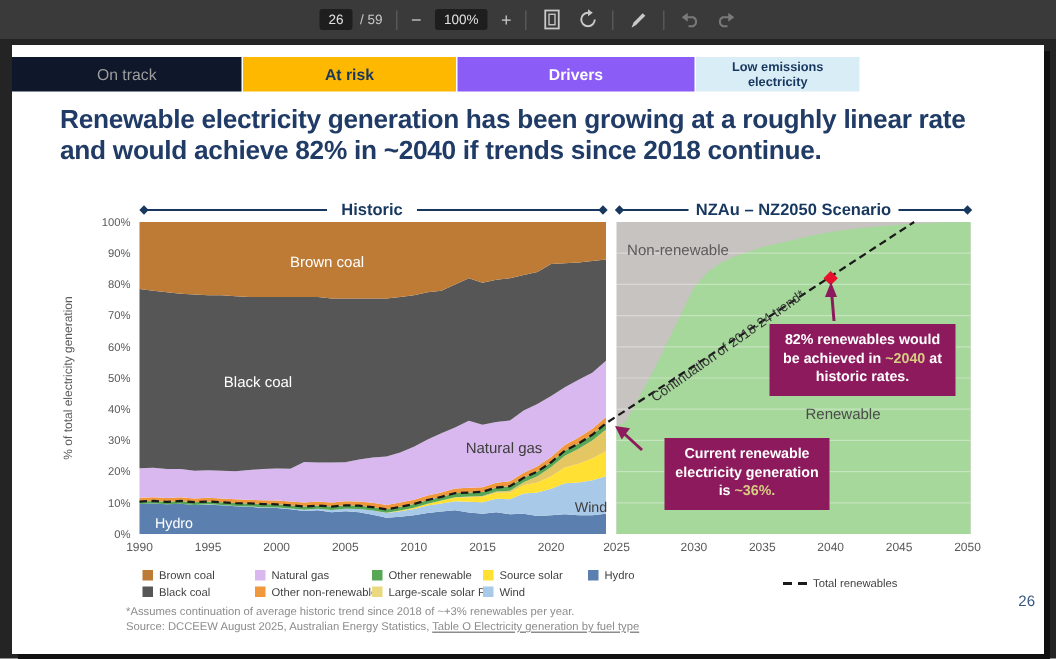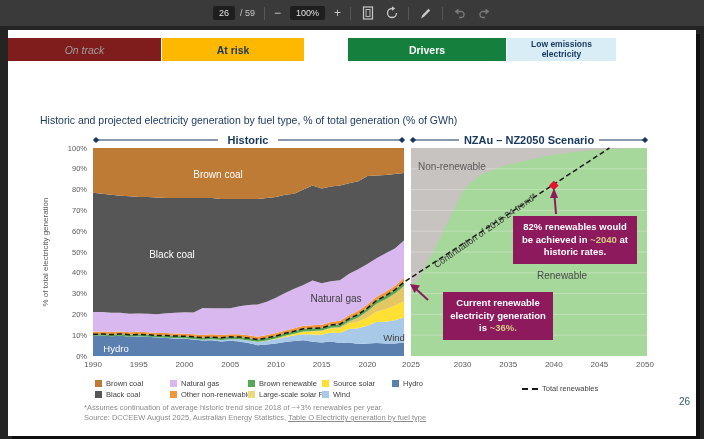--- a/index.html
+++ b/index.html
@@ -16,23 +16,23 @@
   
   .slide{position:absolute;left:8px;top:30px;width:688px;height:406px;background:#fff;
          box-shadow:4px 4px 0 #101010;}
   .tabbar{position:absolute;left:0;top:8px;width:688px;height:23px;display:flex;}
   .tab{display:flex;align-items:center;justify-content:center;font-size:10.5px;margin-right:1px;box-sizing:border-box;}
   .tab:nth-child(1){width:153px;}
   .tab:nth-child(2){width:142px;}
   .tab:nth-child(3){width:158px;}
   .tab:nth-child(4){width:109px;}
   .tab:nth-child(5){width:124px;margin-right:0;}
-  .tab.inactive{background:#7f1d1d;color:#9E9E9E;font-style:italic;}
+  .tab.inactive{background:#0f172a;color:#9E9E9E;}
   .tab.atrisk{background:#FFB800;color:#17375E;font-weight:bold;}
-  .tab.drivers{background:#15803d;color:#FFFFFF;font-weight:bold;margin-left:43px;}
+  .tab.drivers{background:#8b5cf6;color:#FFFFFF;font-weight:bold;}
   .tab.lowem{background:#D9EDF7;color:#17375E;font-weight:bold;font-size:8.5px;
              text-align:center;line-height:1.15;padding:0 16px;}
   .title{position:absolute;left:32px;top:39px;width:640px;font-size:17.5px;font-weight:bold;
          color:#1F3B66;line-height:21px;letter-spacing:-0.2px;}
   .subtitle{position:absolute;left:32px;top:84px;font-size:10.5px;color:#1F3B66;}
   #chart-svg{position:absolute;left:0;top:100px;width:688px;height:252px;}
   
   .callout{position:absolute;background:#8E1A5E;color:#fff;font-weight:bold;font-size:9.5px;
            line-height:12.5px;text-align:center;padding:5px 6px;}
   .callout .hl{color:#D6CC82;}
@@ -97,21 +97,24 @@
 
 <div class="slide">
 
   <div class="tabbar">
     <div class="tab inactive">On track</div>
     <div class="tab atrisk">At risk</div>
     <div class="tab drivers">Drivers</div>
     <div class="tab lowem">Low emissions electricity</div>
   </div>
 
-  <div class="subtitle">Historic and projected electricity generation by fuel type, % of total generation (% of GWh)</div>
+  <div class="title">
+    <div>Renewable electricity generation has been growing at a roughly linear rate</div>
+    <div>and would achieve 82% in ~2040 if trends since 2018 continue.</div>
+  </div>
 
   <svg id="chart-svg" viewBox="0 0 688 252">
     <g id="g-scenario">
         <rect x="403" y="18" width="236" height="208" fill="#C7C3C0"></rect>
         <polygon points="403,154.24 409,151.12 418.12,134.48 427.24,117.84 436.36,99.11999999999999 445.48,80.4 454.6,61.68000000000001 463.72,51.28 472.84,45.03999999999999 481.96,40.879999999999995 491.08,37.75999999999999 500.2,34.639999999999986 509.32,32.56 518.44,30.47999999999999 527.56,28.400000000000006 536.68,26.319999999999993 545.8,24.656000000000006 554.92,23.407999999999987 564.04,22.159999999999997 573.16,21.327999999999975 582.28,20.49600000000001 591.4,19.872000000000014 600.52,19.24799999999999 609.64,18.831999999999994 618.76,18.415999999999997 627.88,18.20799999999997 637,18 639,18 639,226 403,226" fill="#A6D79B"></polygon>
         <line x1="403" x2="639" y1="205.2" y2="205.2" stroke="rgba(255,255,255,0.35)" stroke-width="0.8"></line>
         <line x1="403" x2="639" y1="184.4" y2="184.4" stroke="rgba(255,255,255,0.35)" stroke-width="0.8"></line>
         <line x1="403" x2="639" y1="163.6" y2="163.6" stroke="rgba(255,255,255,0.35)" stroke-width="0.8"></line>
         <line x1="403" x2="639" y1="142.8" y2="142.8" stroke="rgba(255,255,255,0.35)" stroke-width="0.8"></line>
         <line x1="403" x2="639" y1="122" y2="122" stroke="rgba(255,255,255,0.35)" stroke-width="0.8"></line>
@@ -217,21 +220,21 @@
       <div class="leg-item" style="left: 162px; top: 0px;">
         <span class="leg-swatch" style="background: rgb(217, 184, 239);"></span>
         <span>Natural gas</span>
       </div>
       <div class="leg-item" style="left: 162px; top: 11px;">
         <span class="leg-swatch" style="background: rgb(240, 152, 60);"></span>
         <span>Other non-renewable</span>
       </div>
       <div class="leg-item" style="left: 240px; top: 0px;">
         <span class="leg-swatch" style="background: rgb(87, 167, 87);"></span>
-        <span>Brown renewable</span>
+        <span>Other renewable</span>
       </div>
       <div class="leg-item" style="left: 240px; top: 11px;">
         <span class="leg-swatch" style="background: rgb(234, 217, 126);"></span>
         <span>Large-scale solar PV</span>
       </div>
       <div class="leg-item" style="left: 314px; top: 0px;">
         <span class="leg-swatch" style="background: rgb(255, 224, 51);"></span>
         <span>Source solar</span>
       </div>
       <div class="leg-item" style="left: 314px; top: 11px;">

